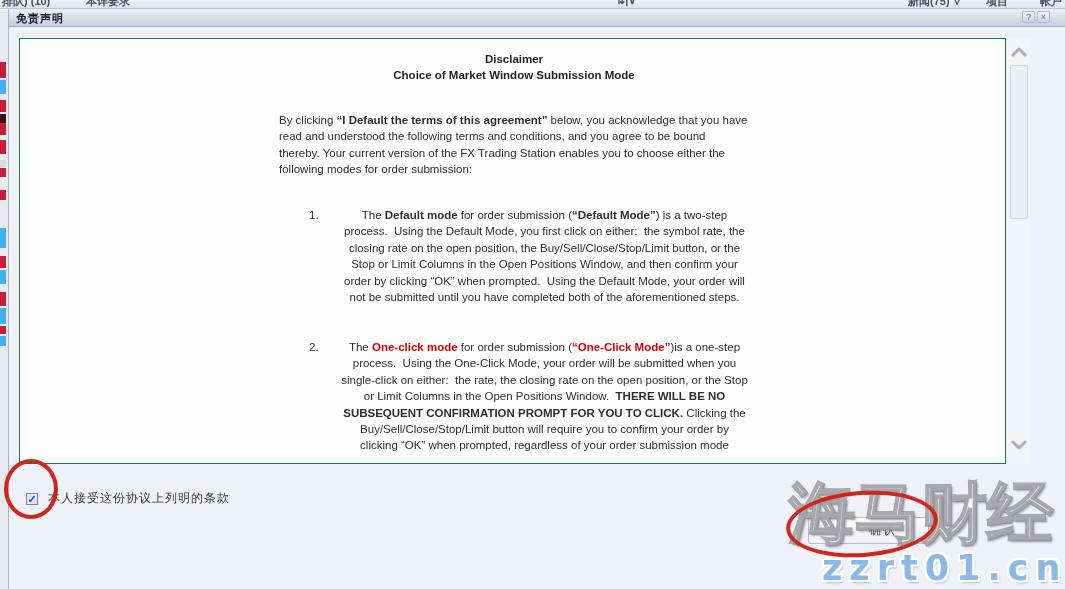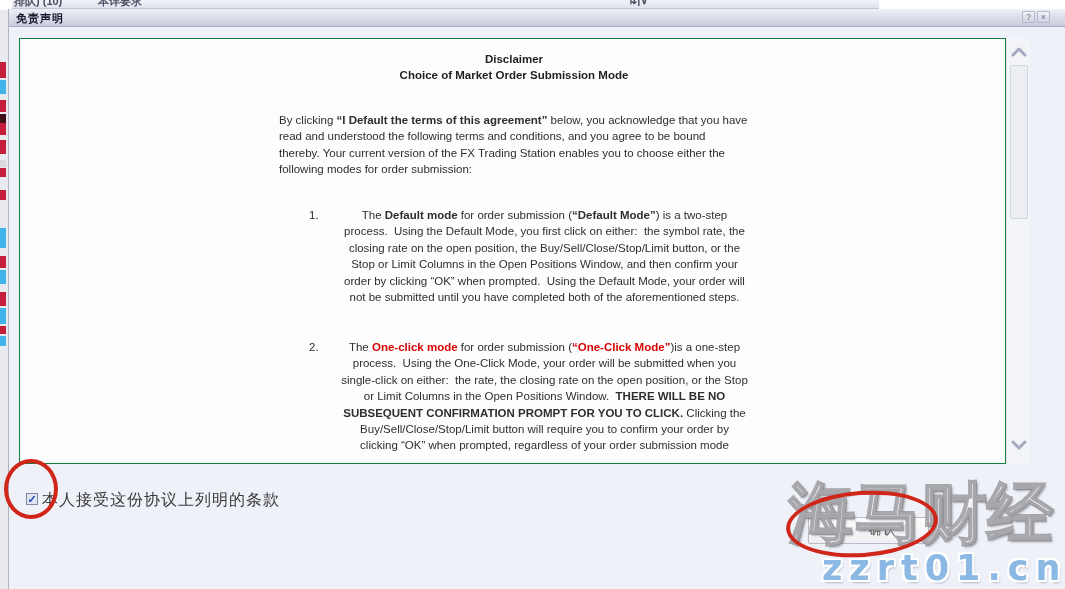--- a/index.html
+++ b/index.html
@@ -1,20 +1,20 @@
 <!DOCTYPE html>
 <html><head>
 <meta charset="utf-8">
 <style>
   * { margin:0; padding:0; box-sizing:border-box; }
   html,body { width:1065px; height:589px; overflow:hidden; }
   body { position:relative; font-family:"Liberation Sans", sans-serif; background:#ffffff; }
 
   
-  .top-strip { position:absolute; left:12px; top:0; width:867px; height:9px;
+  .top-strip { position:absolute; left:0; top:0; width:1065px; height:9px;
                background:linear-gradient(#f2f3f7,#dfe2ec); border-bottom:1px solid #c2c6d4; overflow:hidden; }
   .top-frag { position:absolute; top:-6px; font-size:11px; font-weight:bold; color:#4a4f62; white-space:nowrap; }
 
   
   .left-strip { position:absolute; left:0; top:10px; width:8px; height:579px; background:#e9eaef; overflow:hidden; }
   .strip-block { position:absolute; left:0; width:6px; }
 
   
   .dialog { position:absolute; left:8px; top:9px; width:1057px; height:580px;
             background:#eff1f8; border-left:1px solid #aeb3c4; }
@@ -39,21 +39,21 @@
 
   
   .scrollbar { position:absolute; left:997px; top:29px; width:24px; height:426px; background:#f3f4f8; border-left:1px solid #e4e6ee; }
   .sb-thumb { position:absolute; left:3px; top:27px; width:18px; height:154px; background:#eceef3; border:1px solid #d3d6e1; border-radius:2px; }
   .sb-arrow { position:absolute; left:2px; width:20px; height:16px; }
   .sb-up { top:6px; } .sb-down { top:399px; }
 
   
   .checkbox { position:absolute; left:17px; top:484px; width:12px; height:12px; background:#dfe5f0;
               border:1px solid #7f87a0; font-size:11px; line-height:11px; text-align:center; color:#2b49c0; font-weight:bold; }
-  .checkbox-label { position:absolute; left:33px; top:481px; font-size:16px; color:#3a3a3a; letter-spacing:1px; }
+  .checkbox-label { position:absolute; left:39px; top:481px; font-size:12px; color:#3a3a3a; letter-spacing:1px; }
 
   .btn { position:absolute; top:508px; height:27px; background:linear-gradient(#fdfdfd,#f0f0f4);
          border:1px solid #b9bcc8; border-radius:2px; font-size:12px; color:#4a4a4a; text-align:center; line-height:25px; letter-spacing:2px;padding-left:29px; }
   .btn-confirm { left:799px; width:121px; }
   .btn-cancel { left:929px; width:120px; }
 
   
   .circle { position:absolute; border:4px solid #d0261a; border-radius:50%; pointer-events:none; }
   .circle-checkbox { left:4px; top:459px; width:54px; height:60px; }
   .circle-confirm { left:786px; top:491px; width:152px; height:66px; transform:rotate(-4deg); }
@@ -98,21 +98,21 @@
 <div class="dialog">
 
   <div class="titlebar">
     <span class="title-text">免责声明</span>
     <span class="win-btn btn-help">?</span>
     <span class="win-btn btn-close">×</span>
   </div>
 
   <div class="doc">
     <div class="doc-h" style="top:14px;">Disclaimer</div>
-    <div class="doc-h" style="top:30px;">Choice of Market Order Submission Mode</div>
+    <div class="doc-h" style="top:30px;">Choice of Market Window Submission Mode</div>
 
     <div class="doc-p" style="top:73px;"><span>By clicking </span><span class="b">“I Default the terms of this agreement”</span><span> below, you acknowledge that you have read and understood the following terms and conditions, and you agree to be bound thereby. Your current version of the FX Trading Station enables you to choose either the following modes for order submission:</span></div>
 
     <div class="doc-item" style="top:168px;">
       <span class="num">1.</span>
       <span class="itxt"><span>The </span><span class="b">Default mode</span><span> for order submission (</span><span class="b">“Default Mode”</span><span>) is a two-step process.  Using the Default Mode, you first click on either:  the symbol rate, the closing rate on the open position, the Buy/Sell/Close/Stop/Limit button, or the Stop or Limit Columns in the Open Positions Window, and then confirm your order by clicking “OK” when prompted.  Using the Default Mode, your order will not be submitted until you have completed both of the aforementioned steps.</span></span>
     </div>
 
     <div class="doc-item" style="top:300px;">
       <span class="num">2.</span>

